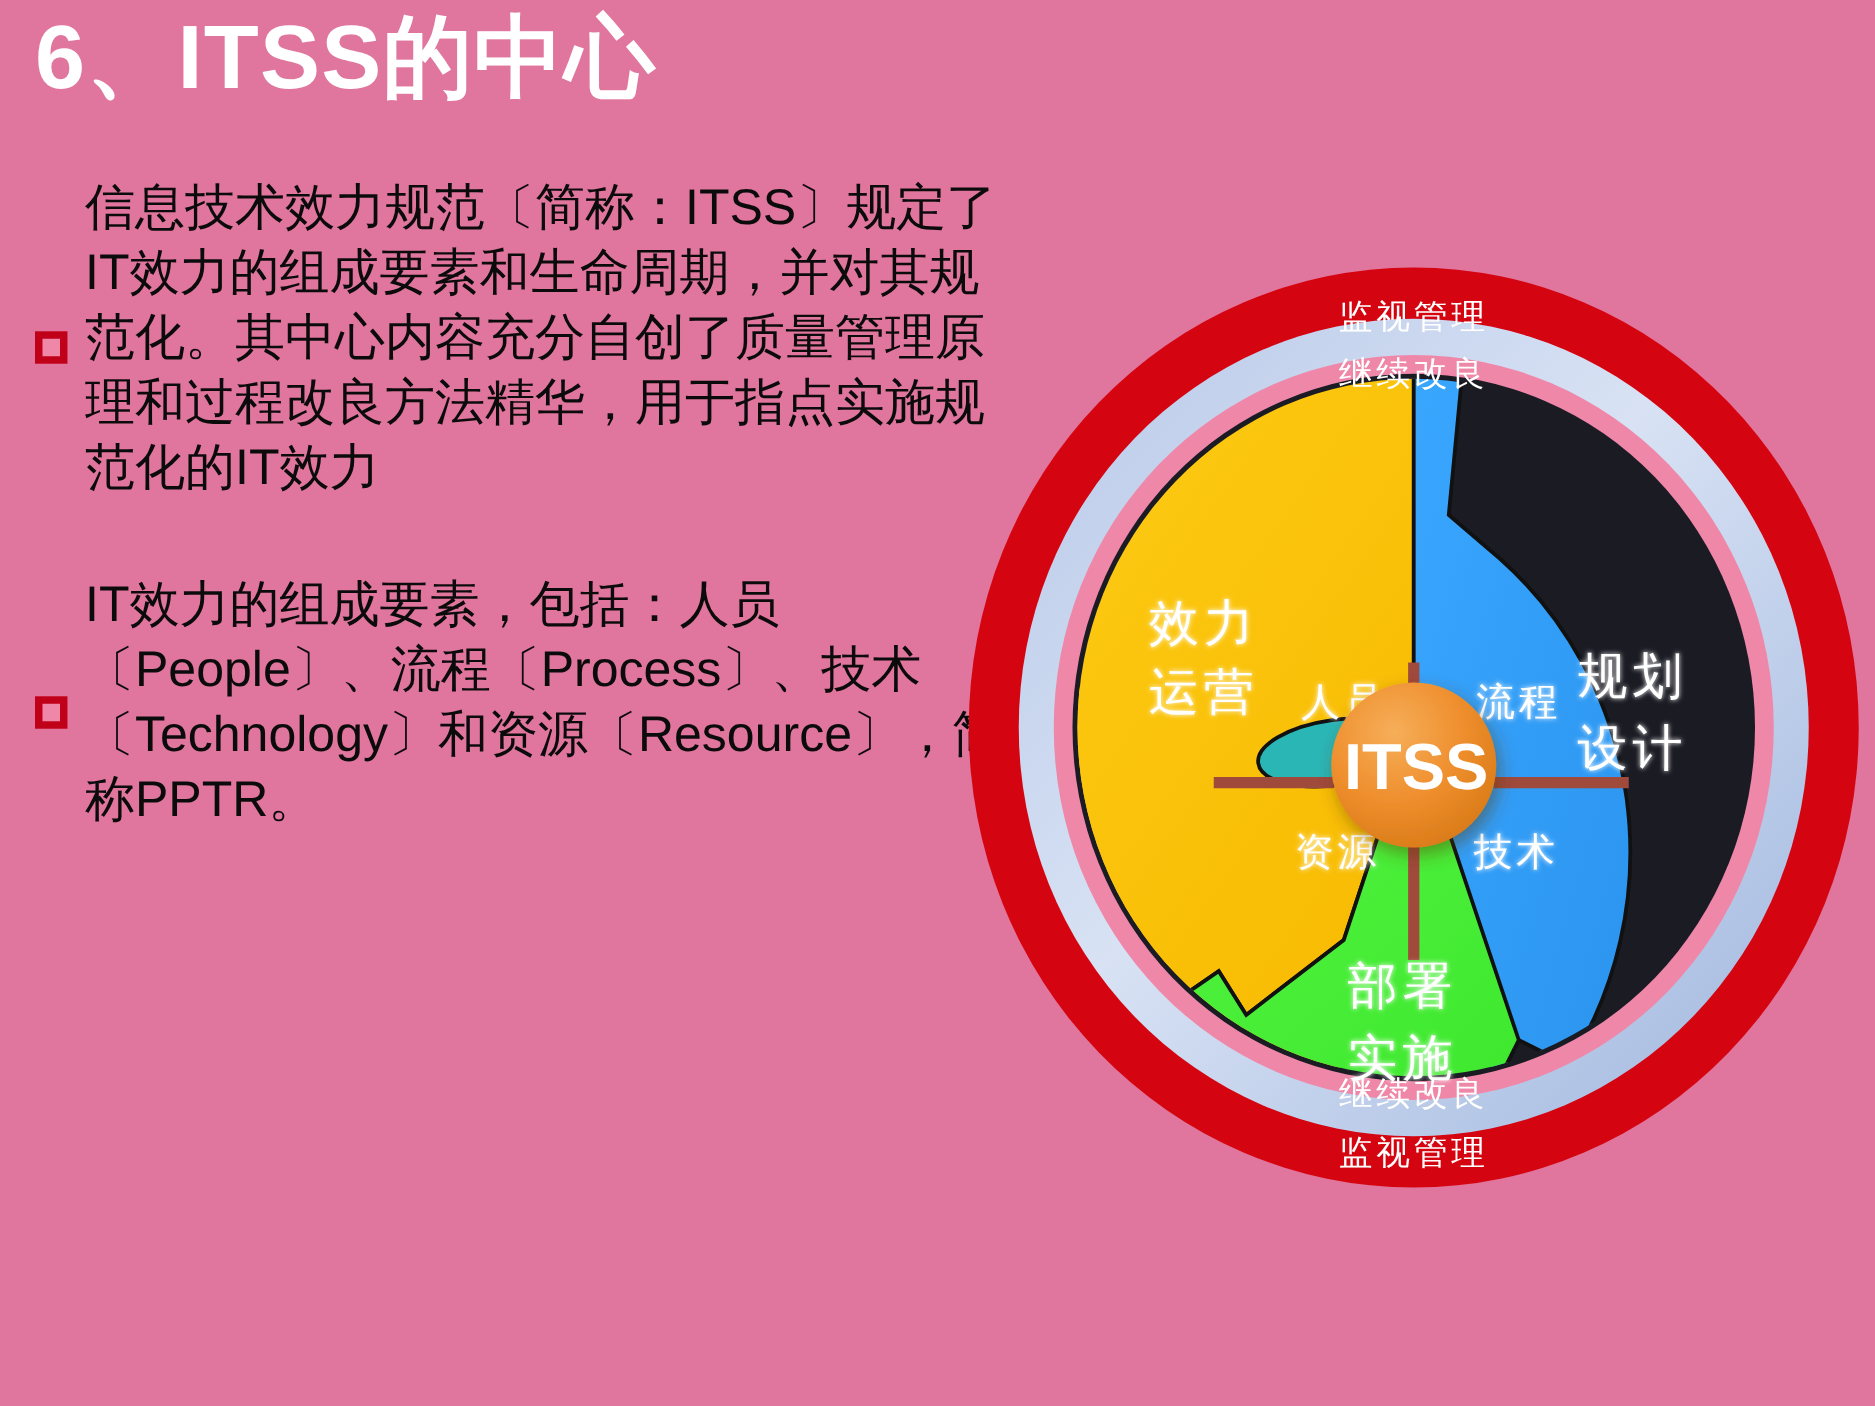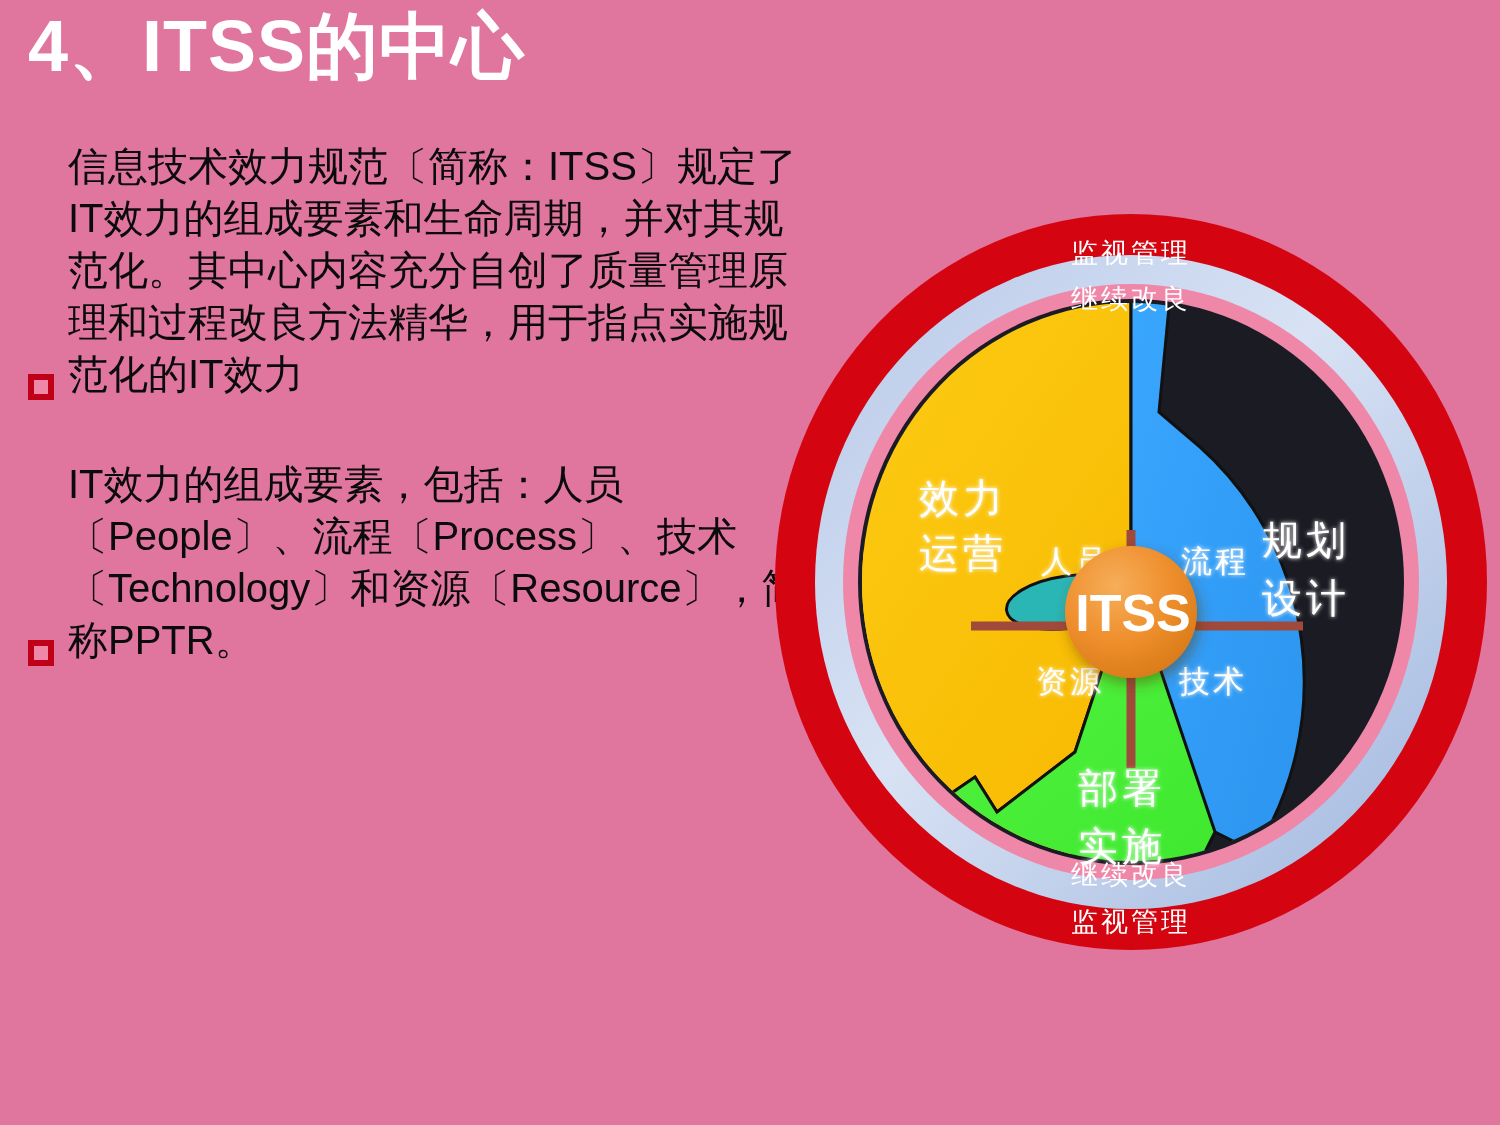--- a/index.html
+++ b/index.html
@@ -30,21 +30,21 @@
 
   
   #bullet-list {
     position: absolute;
     left: 28px;
     top: 140px;
     width: 790px;
   }
   .bullet-row {
     display: flex;
-    align-items: flex-end;
+    align-items: center;
     margin-bottom: 58px;
   }
   .bullet-marker {
     flex: 0 0 auto;
     width: 26px;
     height: 26px;
     margin-top: 16px;
     margin-right: 14px;
     border: 6px solid #c00018;
     background: #ef87a9;
@@ -98,21 +98,21 @@
     font-family: "Liberation Sans", "DejaVu Sans", sans-serif;
     font-size: 52px;
     font-weight: bold;
     fill: #ffffff;
     text-anchor: middle;
   }
 </style>
 </head>
 <body>
 
-<div id="slide-title">4、ITSS的中心</div>
+<div id="slide-title">6、ITSS的中心</div>
 
 <div id="bullet-list">
 
   <div class="bullet-row">
     <span class="bullet-marker"></span>
     <span class="bullet-text">信息技术效力规范〔简称：ITSS〕规定了IT效力的组成要素和生命周期，并对其规范化。其中心内容充分自创了质量管理原理和过程改良方法精华，用于指点实施规范化的IT效力</span>
   </div>
 
   <div class="bullet-row">
     <span class="bullet-marker"></span>

